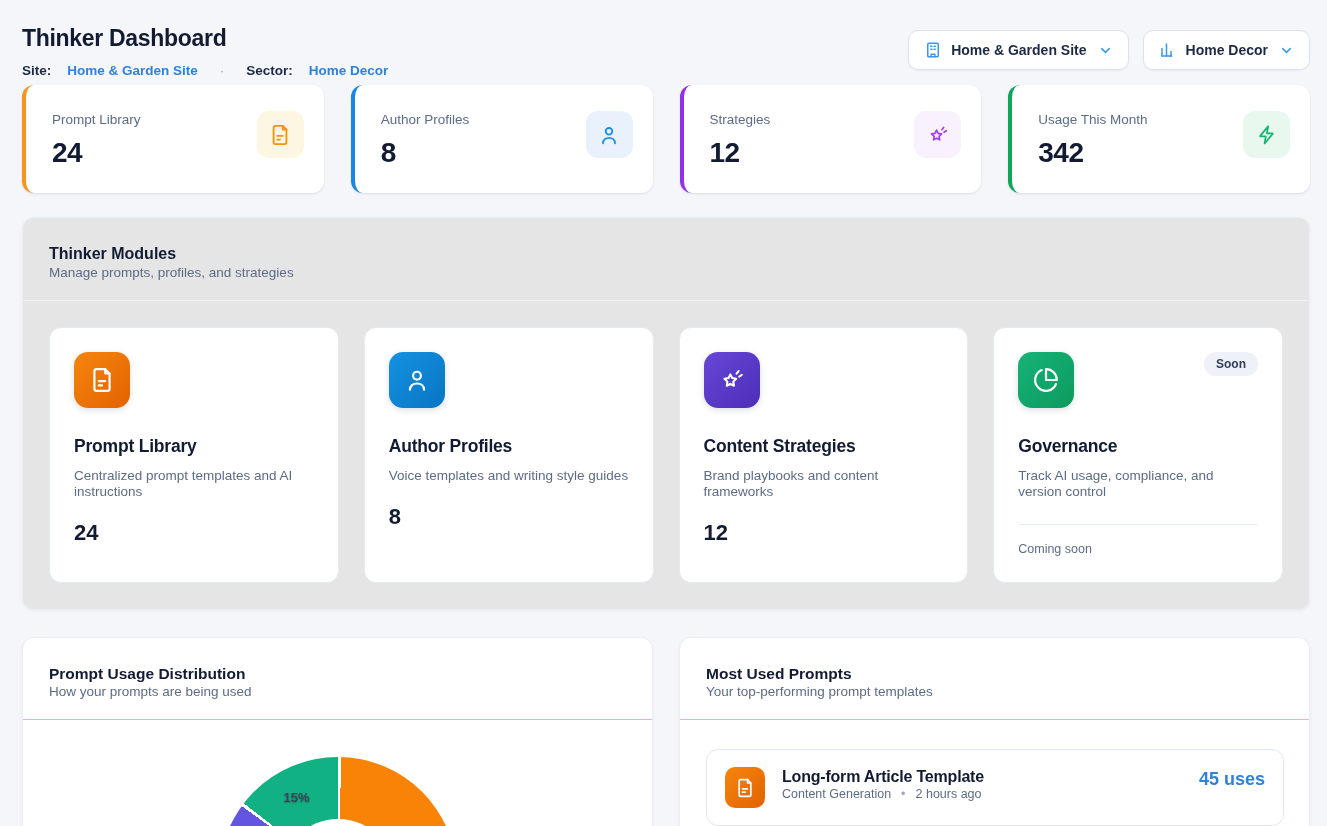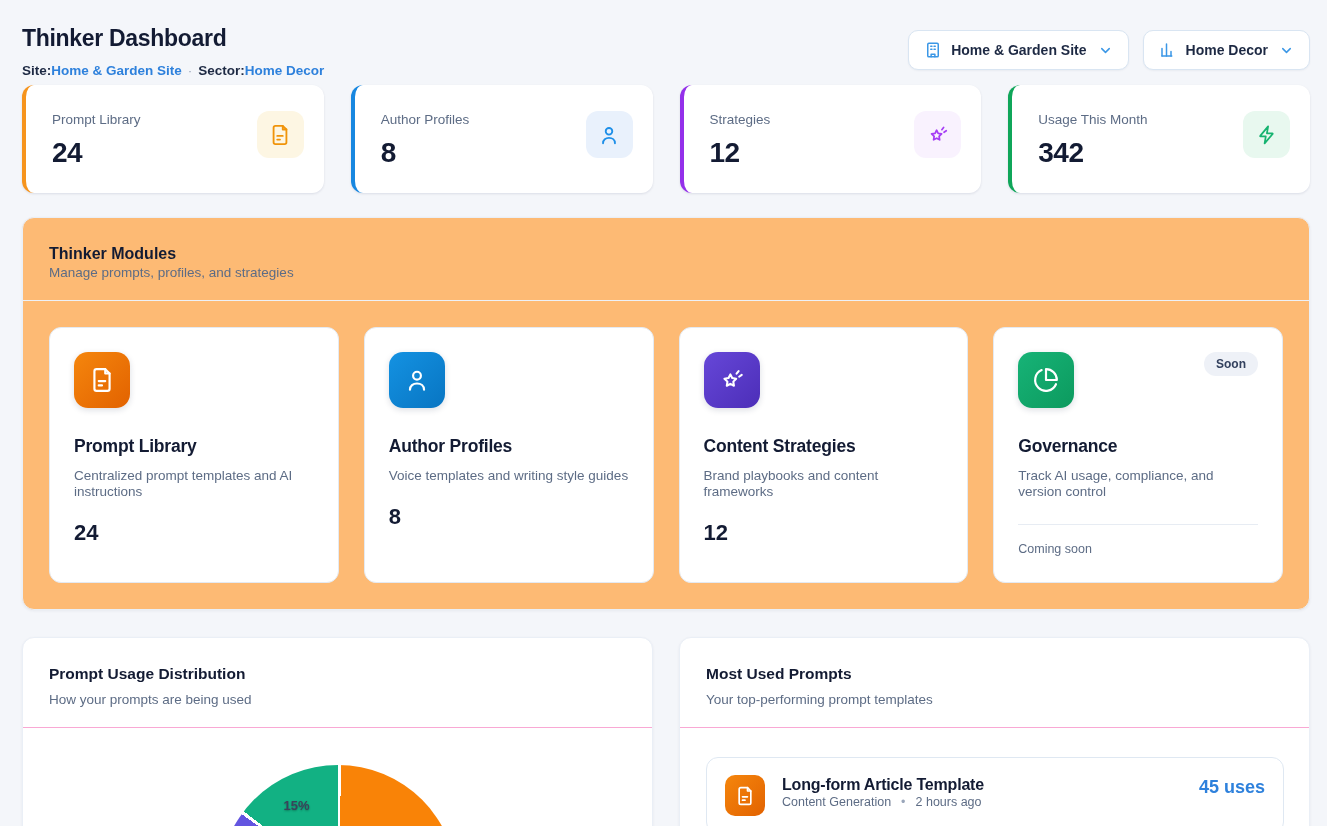--- a/index.html
+++ b/index.html
@@ -9,21 +9,21 @@
     background:#f4f6fa;
     color:#141c36;
     overflow:hidden;
     -webkit-font-smoothing:antialiased;
   }
   .page { width:1327px; height:826px; overflow:hidden; padding:0 17px 0 22px; }
 
   
   .header { display:flex; justify-content:space-between; align-items:flex-start; padding-top:24px; }
   h1.title { font-size:23px; font-weight:800; letter-spacing:-0.3px; color:#131b33; line-height:28px; }
-  .site-row { margin-top:9px; font-size:13.5px; line-height:19px; display:flex; align-items:center; gap:0; }
+  .site-row { margin-top:9px; font-size:13.5px; line-height:19px; display:flex; align-items:center; gap:16px; }
   .site-row .lbl { color:#1d2943; font-weight:700; }
   .site-row a.link { color:var(--link); font-weight:600; text-decoration:none; cursor:pointer; }
   .site-row .dot { color:#9aa6ba; margin:0 6px; }
   .header-actions { display:flex; gap:14px; margin-top:6px; }
   .dropdown {
     display:flex; align-items:center; gap:9px; height:40px; padding:0 15px;
     background:#fff; border:1px solid #d9e5f2; border-radius:10px;
     font-family:inherit; font-size:14px; font-weight:700; color:#1d2943;
     box-shadow:0 1px 2px rgba(20,40,80,.05); cursor:pointer;
   }
@@ -39,21 +39,21 @@
   }
   .stat-label { font-size:13.5px; color:#5d6c85; font-weight:500; line-height:17px; }
   .stat-value { font-size:28px; font-weight:800; color:#131b33; margin-top:9px; letter-spacing:-0.5px; }
   .stat-iconbox {
     position:absolute; top:26px; right:20px; width:47px; height:47px; border-radius:12px;
     display:flex; align-items:center; justify-content:center;
   }
 
   
   .panel {
-    margin-top:24px; background:#fdba74; border-radius:12px; border:1px solid #eaeff6;
+    margin-top:24px; background:#e5e5e5; border-radius:12px; border:1px solid #eaeff6;
     box-shadow:0 1px 3px rgba(18,34,64,.06);
   }
   .panel-header { padding:26px 26px 18px; border-bottom:1px solid #edf1f7; }
   .panel-title { font-size:16px; font-weight:700; color:#131b33; line-height:20px; }
   .panel-sub { font-size:13.5px; color:#5d6c85; margin-top:0; line-height:18px; }
   .modules-grid { display:grid; grid-template-columns:repeat(4,1fr); gap:25px; padding:26px; }
   .module-card {
     position:relative; height:256px; border:1px solid #e4eaf2; border-radius:12px;
     background:#fff; padding:24px; cursor:pointer;
   }
@@ -73,21 +73,21 @@
   .coming-soon { font-size:12.5px; color:#5d6c85; margin-top:17px; }
 
   
   .bottom-row { display:grid; grid-template-columns:1fr 1fr; gap:26px; margin-top:27px; }
   .bottom-card {
     background:#fff; border-radius:12px; border:1px solid #eaeff6; height:340px;
     box-shadow:0 1px 3px rgba(18,34,64,.06); overflow:hidden;
   }
   .bottom-header { padding:26px 26px 19px; border-bottom:1px solid #f9a8d4; }
   .bottom-title { font-size:15.5px; font-weight:700; color:#131b33; line-height:19px; }
-  .bottom-sub { font-size:13.5px; color:#5d6c85; margin-top:8px; line-height:17px; }
+  .bottom-sub { font-size:13.5px; color:#5d6c85; line-height:17px; }
 
   
   .chart-area { position:relative; height:220px; }
   .donut {
     position:relative; width:238px; height:238px; border-radius:50%;
     margin:37px auto 0; cursor:pointer;
   }
   .donut::after { content:""; position:absolute; inset:62px; background:#fff; border-radius:50%; }
   .donut-label {
     position:absolute; left:78px; top:27px; transform:translate(-50%,-50%);

